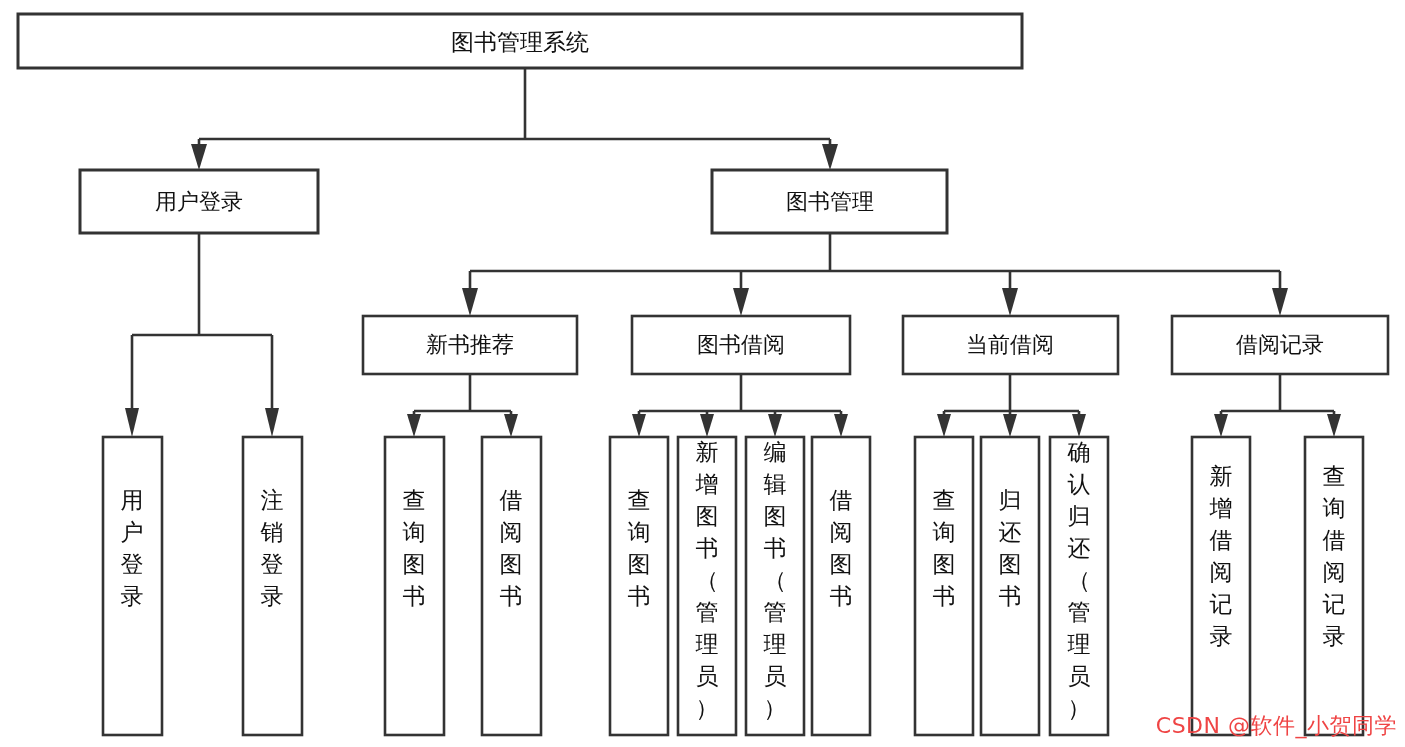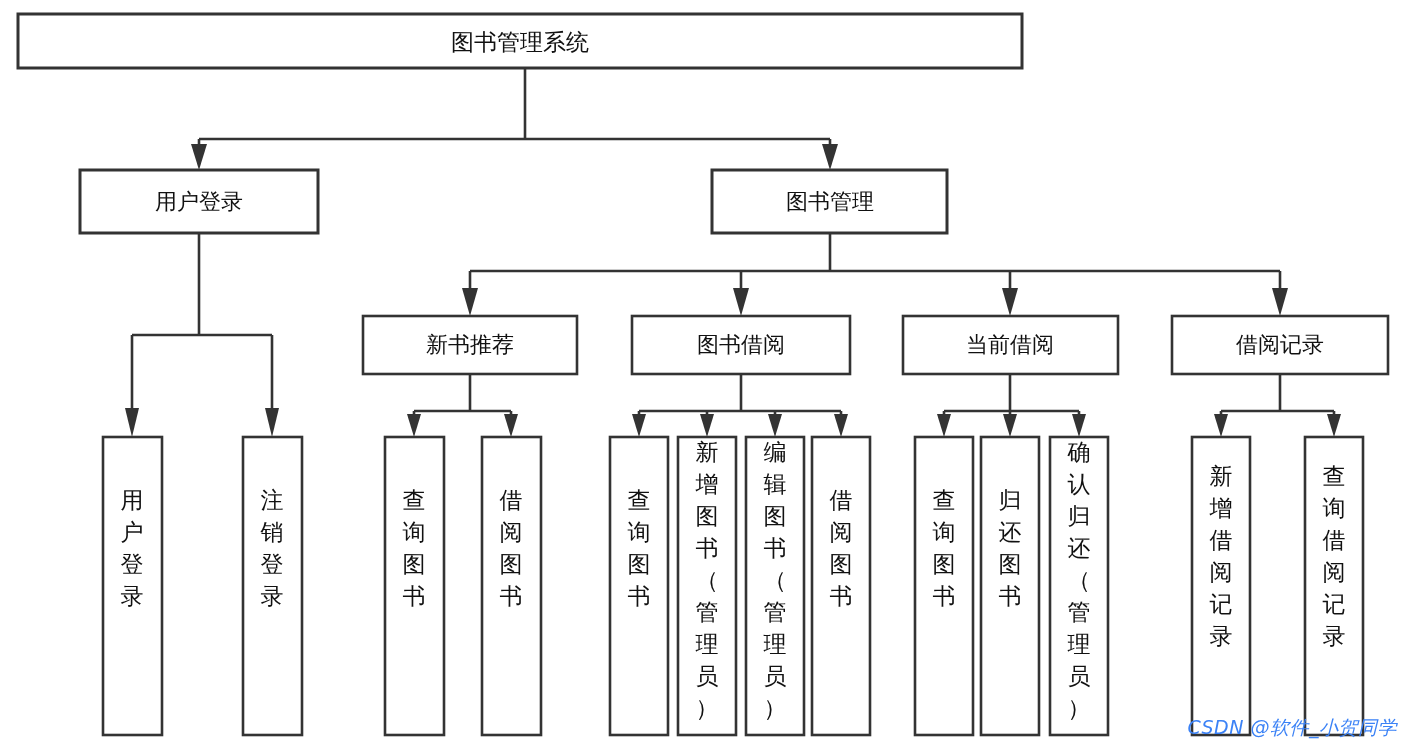--- a/index.html
+++ b/index.html
@@ -54,26 +54,25 @@
     fill: #111111;
     font-family: "DejaVu Sans", "Liberation Sans", sans-serif;
     font-size: 23px;
     text-anchor: middle;
   }
   .watermark {
     position: absolute;
     right: 8px;
     bottom: 6px;
     font-family: "DejaVu Sans", "Liberation Sans", sans-serif;
-    font-size: 19px;
-    color: #3b82f6;
+    font-size: 22px;
+    color: #ef4444;
     letter-spacing: 0.5px;
     white-space: nowrap;
     pointer-events: none;
-    font-style: italic;
   }
 </style>
 </head>
 <body>
 
 <svg id="canvas" viewBox="0 0 1405 747" xmlns="http://www.w3.org/2000/svg">
 
   <g>
 
     <path class="conn" d="M 525 68 L 525 139"></path>

